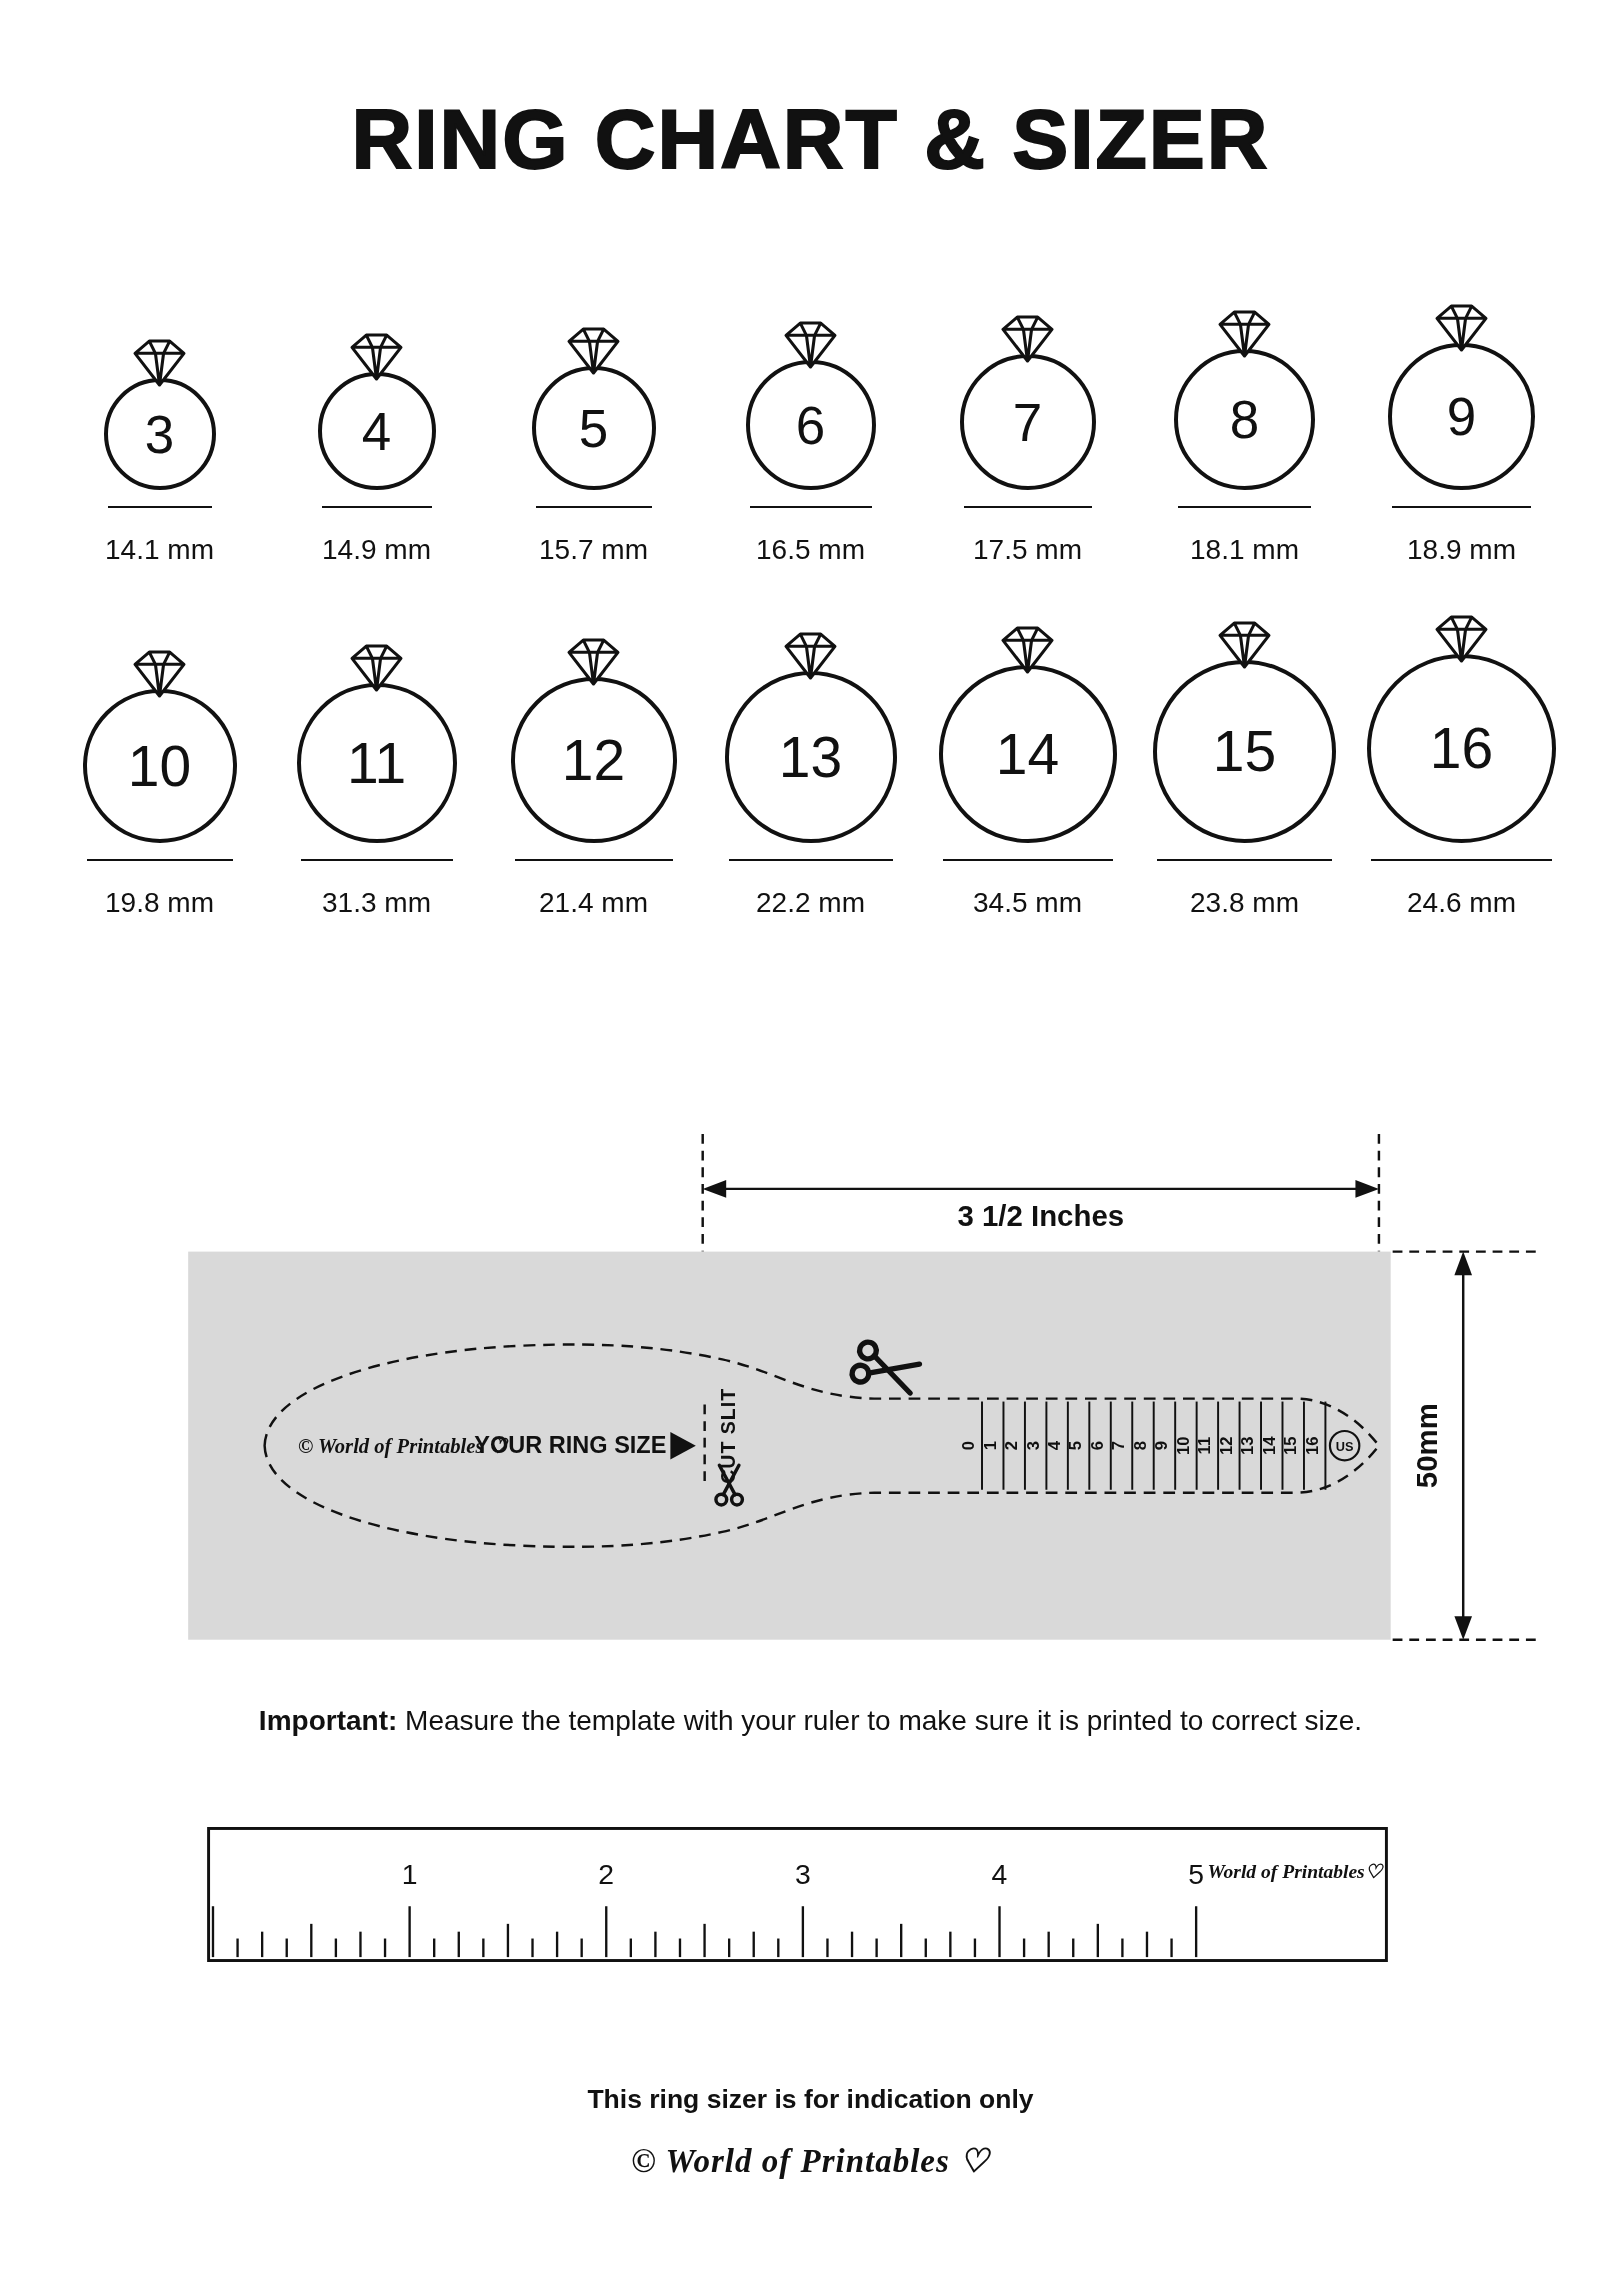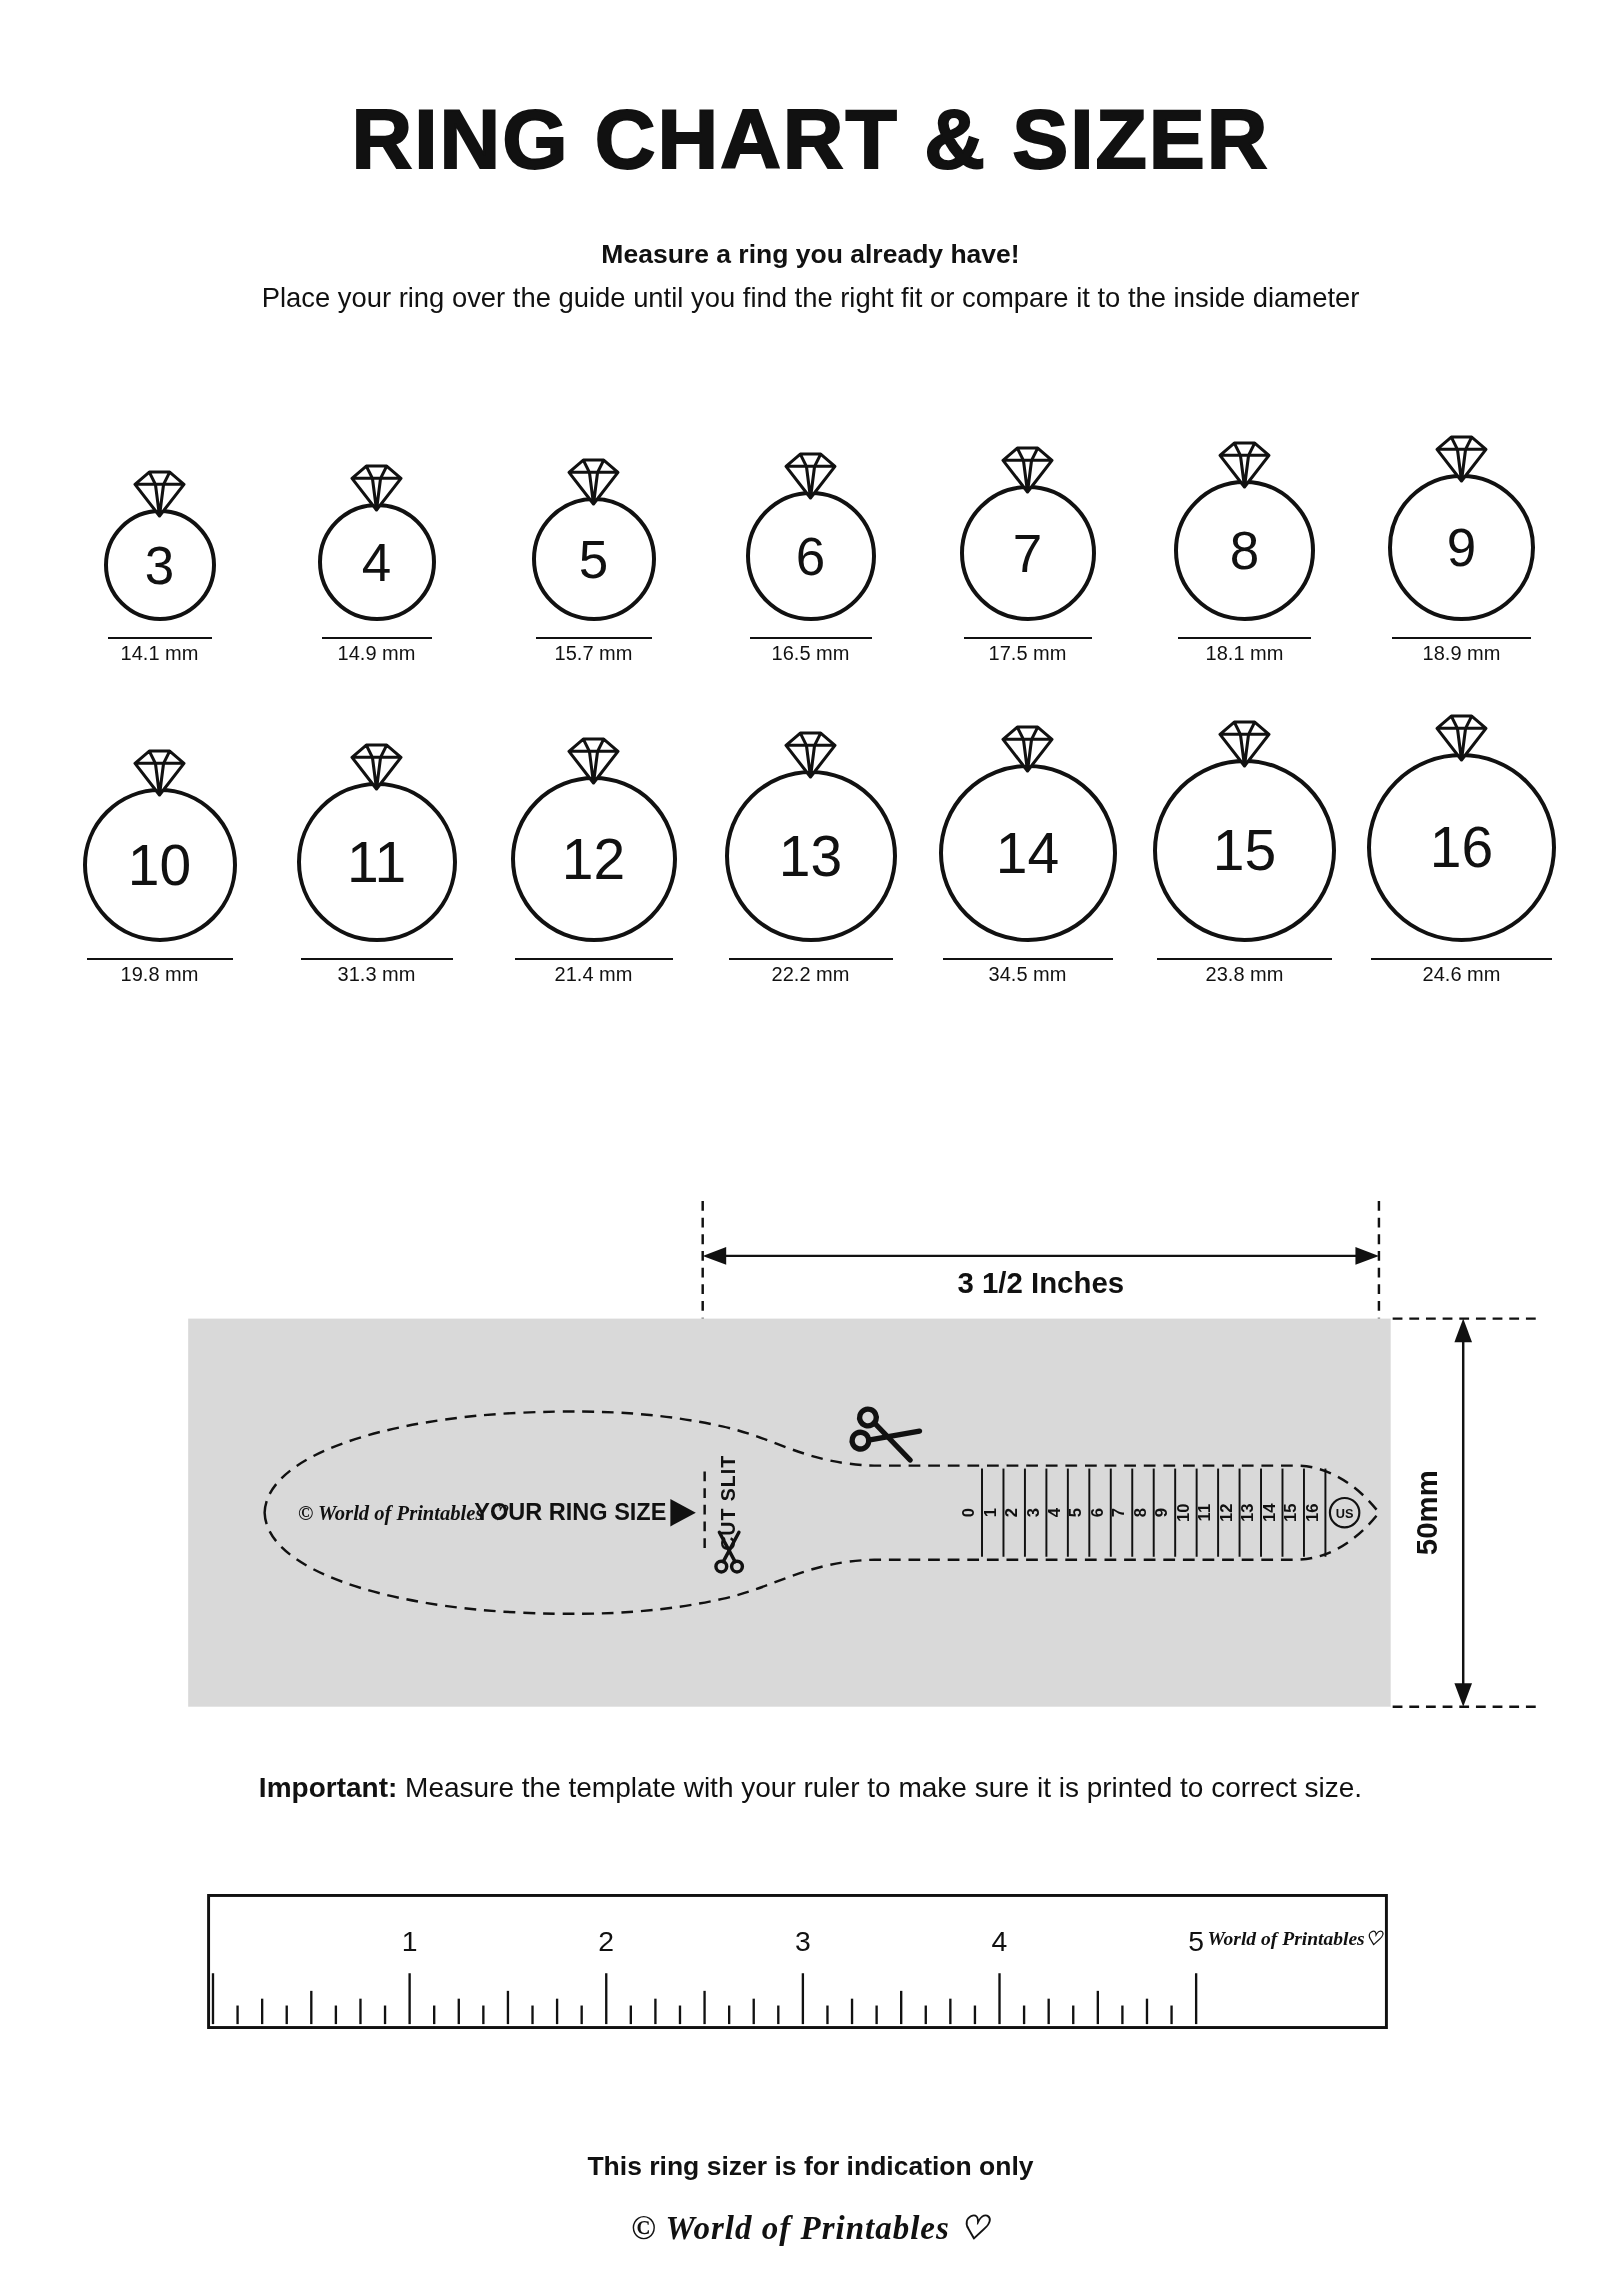--- a/index.html
+++ b/index.html
@@ -25,21 +25,21 @@
   .ring-row.second{margin-top:47px;}
   .ring{flex:1;display:flex;flex-direction:column;align-items:center;}
   .diamond{width:67px;height:51px;margin-bottom:-9.8px;z-index:2;}
   .dpath{fill:#fff;stroke:#111;stroke-width:3;stroke-linejoin:round;}
   .circle{
     width:var(--d);height:var(--d);border:4.4px solid #111;border-radius:50%;
     display:flex;align-items:center;justify-content:center;background:#fff;
   }
   .num{font-size:var(--fs,53px);line-height:1;}
   .dia-line{width:var(--d);height:2px;background:#111;margin-top:15.7px;}
-  .mm{font-size:20px;margin-top:3px;}
+  .mm{font-size:28px;margin-top:26px;}
 
   
   .sizer-wrap{margin-top:211px;}
   .sizer-svg{display:block;width:1621px;height:549px;}
   .dash{stroke:#111;stroke-width:2.5;stroke-dasharray:10 7;fill:none;}
   .solid{stroke:#111;stroke-width:2.5;}
   .dashpath{stroke:#111;stroke-width:2.5;stroke-dasharray:12 8;fill:none;}
   .arrowhead{fill:#111;}
   .t30{font-size:30px;font-weight:700;fill:#111;}
   .t24{font-size:24px;font-weight:700;fill:#111;}
@@ -68,24 +68,20 @@
   .logo{
     margin-top:19.6px;font-family:"Liberation Serif",serif;font-style:italic;
     font-weight:700;font-size:33px;letter-spacing:1px;
   }
 </style>
 </head>
 <body>
 
 <div class="header center">
   <h1 class="title">RING CHART &amp; SIZER</h1>
-  <div class="intro">
-    <div class="intro-bold">Measure a ring you already have!</div>
-    <div class="intro-text">Place your ring over the guide until you find the right fit or compare it to the inside diameter</div>
-  </div>
 </div>
 
 <div class="rings">
   <div class="ring-row">
     <div class="ring" style="--d:104px">
       <svg class="diamond" viewBox="0 0 64 50">
           <path class="dpath" d="M8 16 L22 4 H42 L56 16 L32 47 Z M8 16 H56 M22 4 L28 16 M42 4 L36 16 M28 16 L32 47 M36 16 L32 47"></path>
         </svg>
       <div class="circle">
           <span class="num">3</span>

